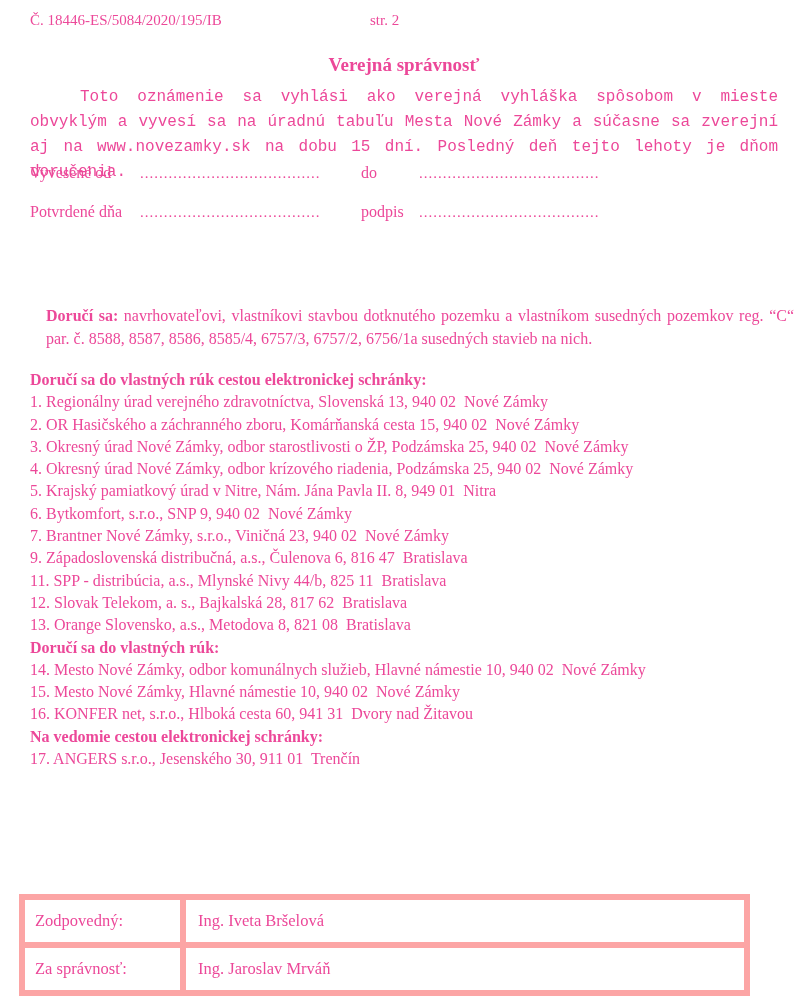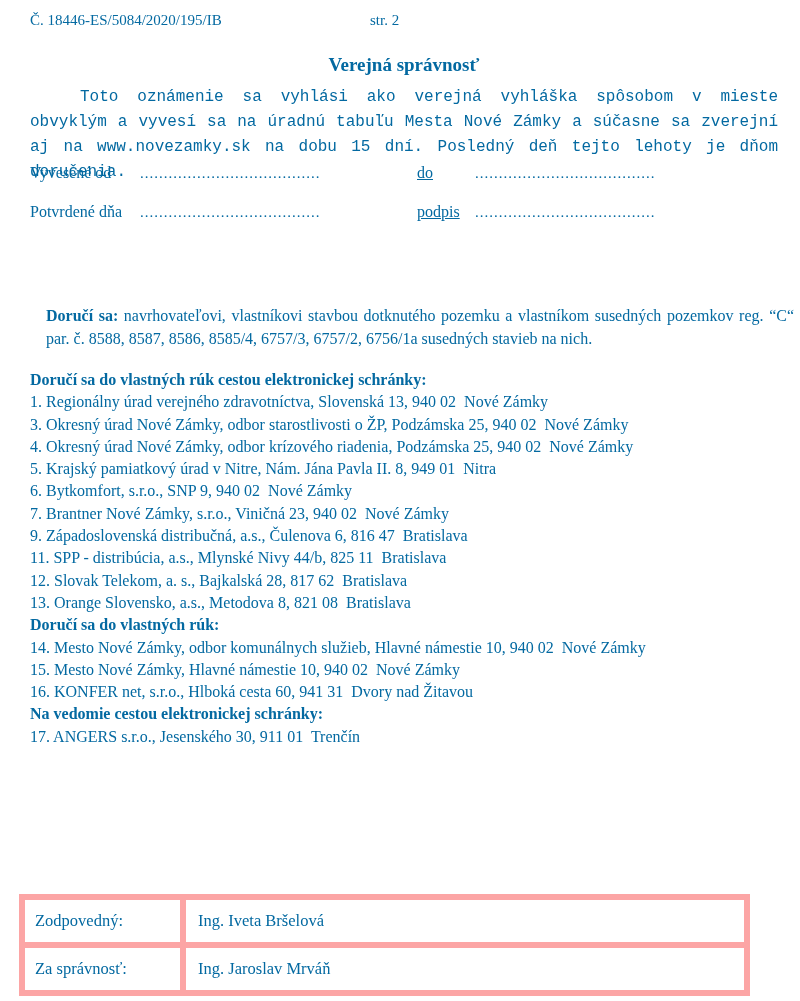--- a/index.html
+++ b/index.html
@@ -1,21 +1,21 @@
 <!DOCTYPE html>
 <html><head>
 <meta charset="utf-8">
 <style>
   html, body { margin: 0; padding: 0; background: #ffffff; }
   .page {
     position: relative;
     width: 800px;
     height: 1001px;
     background: #ffffff;
-    color: #0369a1;
+    color: #ec4899;
     font-family: "Liberation Serif", serif;
     overflow: hidden;
   }
   .hdr {
     position: absolute;
     top: 10px;
     left: 30px;
     right: 25px;
     font-size: 15px;
     line-height: 20px;
@@ -46,21 +46,21 @@
   }
   .fields {
     position: absolute;
     top: 164px;
     left: 30px;
     width: 748px;
     font-size: 16px;
   }
   .frow { display: flex; align-items: baseline; height: 20px; margin-bottom: 19px; }
   .flabel  { flex: 0 0 110px; white-space: nowrap; }
-  .flabel2 { flex: 0 0 58px; margin-left: 97px; white-space: nowrap; text-decoration: underline; }
+  .flabel2 { flex: 0 0 58px; margin-left: 41px; white-space: nowrap; }
   .dots {
     flex: 0 0 180px;
     max-width: 180px;
     overflow: hidden;
     white-space: nowrap;
     letter-spacing: 1px;
     font-size: 15px;
   }
   .delivery {
     position: absolute;
@@ -127,20 +127,21 @@
       <span class="flabel2">podpis</span>
       <span class="dots">.................................................</span>
     </div>
   </div>
 
   <p class="delivery"><b>Doručí sa:</b><span> navrhovateľovi, vlastníkovi stavbou dotknutého pozemku a vlastníkom susedných pozemkov reg. “C“ par. č. 8588, 8587, 8586, 8585/4, 6757/3, 6757/2, 6756/1a susedných stavieb na nich.</span></p>
 
   <div class="sections" id="sections">
       <div class="sec-heading">Doručí sa do vlastných rúk cestou elektronickej schránky:</div>
       <div class="sec-item">1. Regionálny úrad verejného zdravotníctva, Slovenská 13, 940 02  Nové Zámky</div>
+      <div class="sec-item">2. OR Hasičského a záchranného zboru, Komárňanská cesta 15, 940 02  Nové Zámky</div>
       <div class="sec-item">3. Okresný úrad Nové Zámky, odbor starostlivosti o ŽP, Podzámska 25, 940 02  Nové Zámky</div>
       <div class="sec-item">4. Okresný úrad Nové Zámky, odbor krízového riadenia, Podzámska 25, 940 02  Nové Zámky</div>
       <div class="sec-item">5. Krajský pamiatkový úrad v Nitre, Nám. Jána Pavla II. 8, 949 01  Nitra</div>
       <div class="sec-item">6. Bytkomfort, s.r.o., SNP 9, 940 02  Nové Zámky</div>
       <div class="sec-item">7. Brantner Nové Zámky, s.r.o., Viničná 23, 940 02  Nové Zámky</div>
       <div class="sec-item">9. Západoslovenská distribučná, a.s., Čulenova 6, 816 47  Bratislava</div>
       <div class="sec-item">11. SPP - distribúcia, a.s., Mlynské Nivy 44/b, 825 11  Bratislava</div>
       <div class="sec-item">12. Slovak Telekom, a. s., Bajkalská 28, 817 62  Bratislava</div>
       <div class="sec-item">13. Orange Slovensko, a.s., Metodova 8, 821 08  Bratislava</div>
       <div class="sec-heading">Doručí sa do vlastných rúk:</div>

